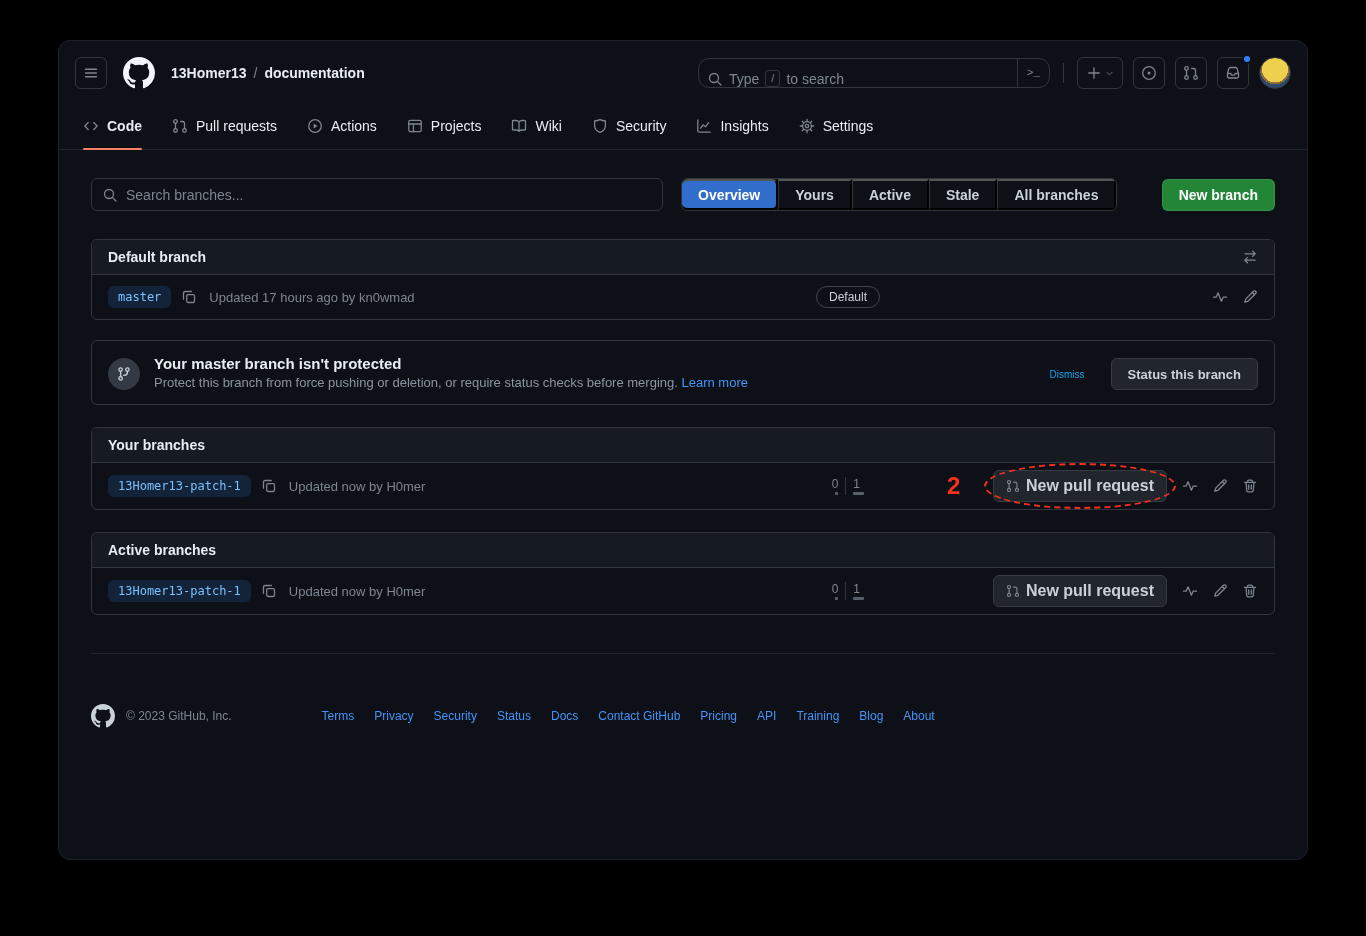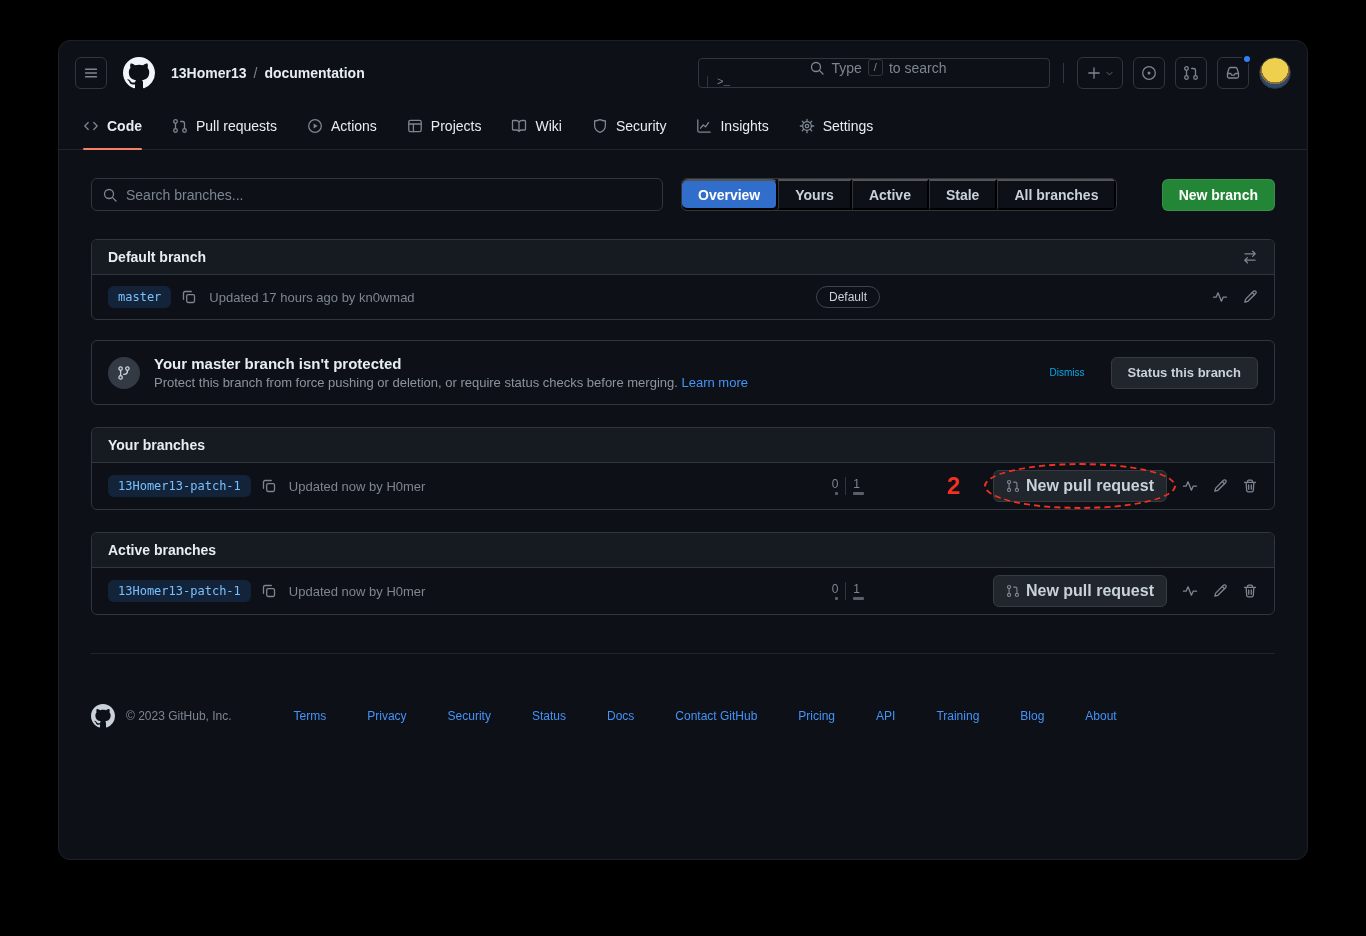--- a/index.html
+++ b/index.html
@@ -30,22 +30,22 @@
     width:32px;height:32px;flex:none;border:1px solid #30363d;border-radius:6px;
     background:transparent;display:flex;align-items:center;justify-content:center;
     color:#7d8590;cursor:pointer;position:relative;
   }
   .logo{color:#f0f6fc;margin-left:8px;display:flex;}
   .breadcrumb{display:flex;align-items:center;gap:7px;margin-left:8px;font-size:14px;}
   .crumb{color:#e6edf3;text-decoration:none;font-weight:600;}
   .crumb-sep{color:#7d8590;font-weight:400;}
   .header-right{margin-left:auto;display:flex;align-items:center;gap:10px;}
   .search-box{
-    width:352px;height:30px;border:1px solid #30363d;border-radius:4px;
-    display:flex;align-items:center;padding-left:8px;color:#7d8590;font-size:14px;cursor:text;flex-direction:column;
+    width:352px;height:30px;border:1px solid #30363d;border-radius:11px;
+    display:flex;align-items:flex-end;padding-left:8px;color:#7d8590;font-size:14px;cursor:text;
   }
   .search-main{flex:1;display:flex;align-items:center;gap:6px;}
   .keycap{border:1px solid #30363d;border-radius:3px;padding:0 5px;font-size:11px;line-height:15px;color:#7d8590;}
   .terminal-slot{
     border-left:1px solid #30363d;align-self:stretch;display:flex;align-items:center;
     padding:0 9px;font-family:"Liberation Mono","DejaVu Sans Mono",monospace;font-size:11px;color:#7d8590;cursor:pointer;
   }
   .v-divider{width:1px;height:20px;background:#30363d;margin:0 3px;}
   .plus-btn{width:46px;gap:3px;}
   .notif-dot{
@@ -138,42 +138,42 @@
     position:absolute;left:-9px;right:-9px;top:-7px;bottom:-7px;
     border:2px dashed var(--annotation-red,#f6301e);border-radius:50%;pointer-events:none;
   }
   .anno-step{
     position:absolute;left:-46px;top:50%;transform:translateY(-50%);
     color:var(--annotation-red,#f6301e);font-size:24px;font-weight:700;pointer-events:none;
   }
   
   .protect-box{
     border:1px solid #30363d;border-radius:6px;padding:14px 16px;
-    display:flex;align-items:center;margin-bottom:22px;
+    display:flex;align-items:flex-end;margin-bottom:22px;
   }
   .protect-icon-circle{
     width:32px;height:32px;border-radius:50%;background:#343a43;flex:none;
     display:flex;align-items:center;justify-content:center;color:#c9d1d9;margin-right:14px;
   }
   .protect-text{flex:1;min-width:0;}
   .protect-title{font-size:15px;font-weight:600;margin-bottom:3px;}
   .protect-desc{font-size:13px;color:#8b949e;}
   .learn-more{color:var(--link-blue,#4493f8);text-decoration:none;cursor:pointer;}
   .protect-actions{display:flex;align-items:center;gap:26px;margin-left:20px;}
   .dismiss-link{font-size:10px;color:#0ea5e9;text-decoration:none;cursor:pointer;}
   .protect-btn{
     height:32px;padding:0 16px;background:#21262d;border:1px solid #363b42;border-radius:6px;
     color:#c9d1d9;font-size:13px;font-weight:600;cursor:pointer;font-family:inherit;white-space:nowrap;
   }
   
   .footer-rule{margin:38px 0 0;border-top:1px solid #21262d;}
   .footer{display:flex;align-items:center;padding:50px 0 0;}
   .footer-left{display:flex;align-items:center;gap:11px;color:#7d8590;font-size:12px;}
   .footer-mark{color:#c9d1d9;display:flex;}
-  .footer-links{display:flex;margin-left:62px;gap:41px;}
+  .footer-links{display:flex;margin-left:90px;gap:20px;}
   .f-link{font-size:12px;color:var(--link-blue,#4493f8);text-decoration:none;cursor:pointer;white-space:nowrap;}
 </style>
 </head>
 <body>
 
 <div class="window">
 
   <header class="app-header">
     <button class="icon-btn">
       <svg width="16" height="16" viewBox="0 0 16 16">

